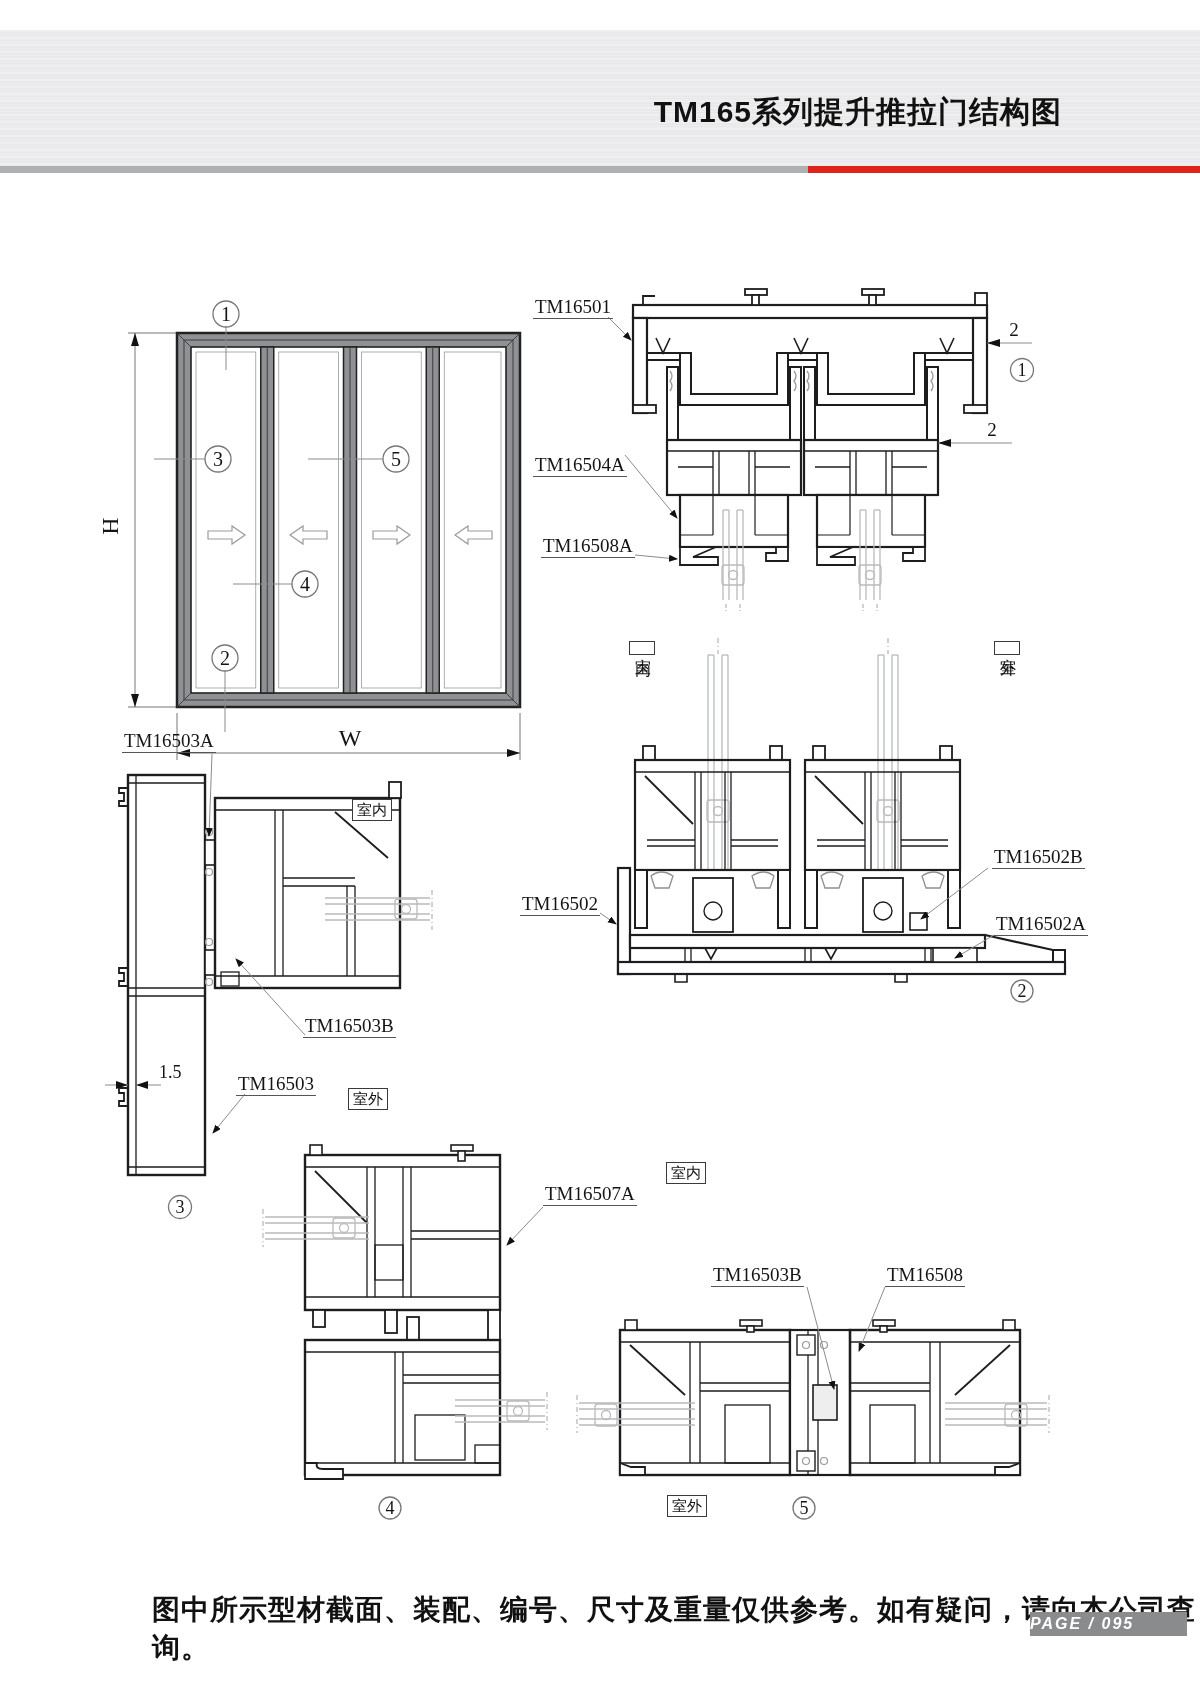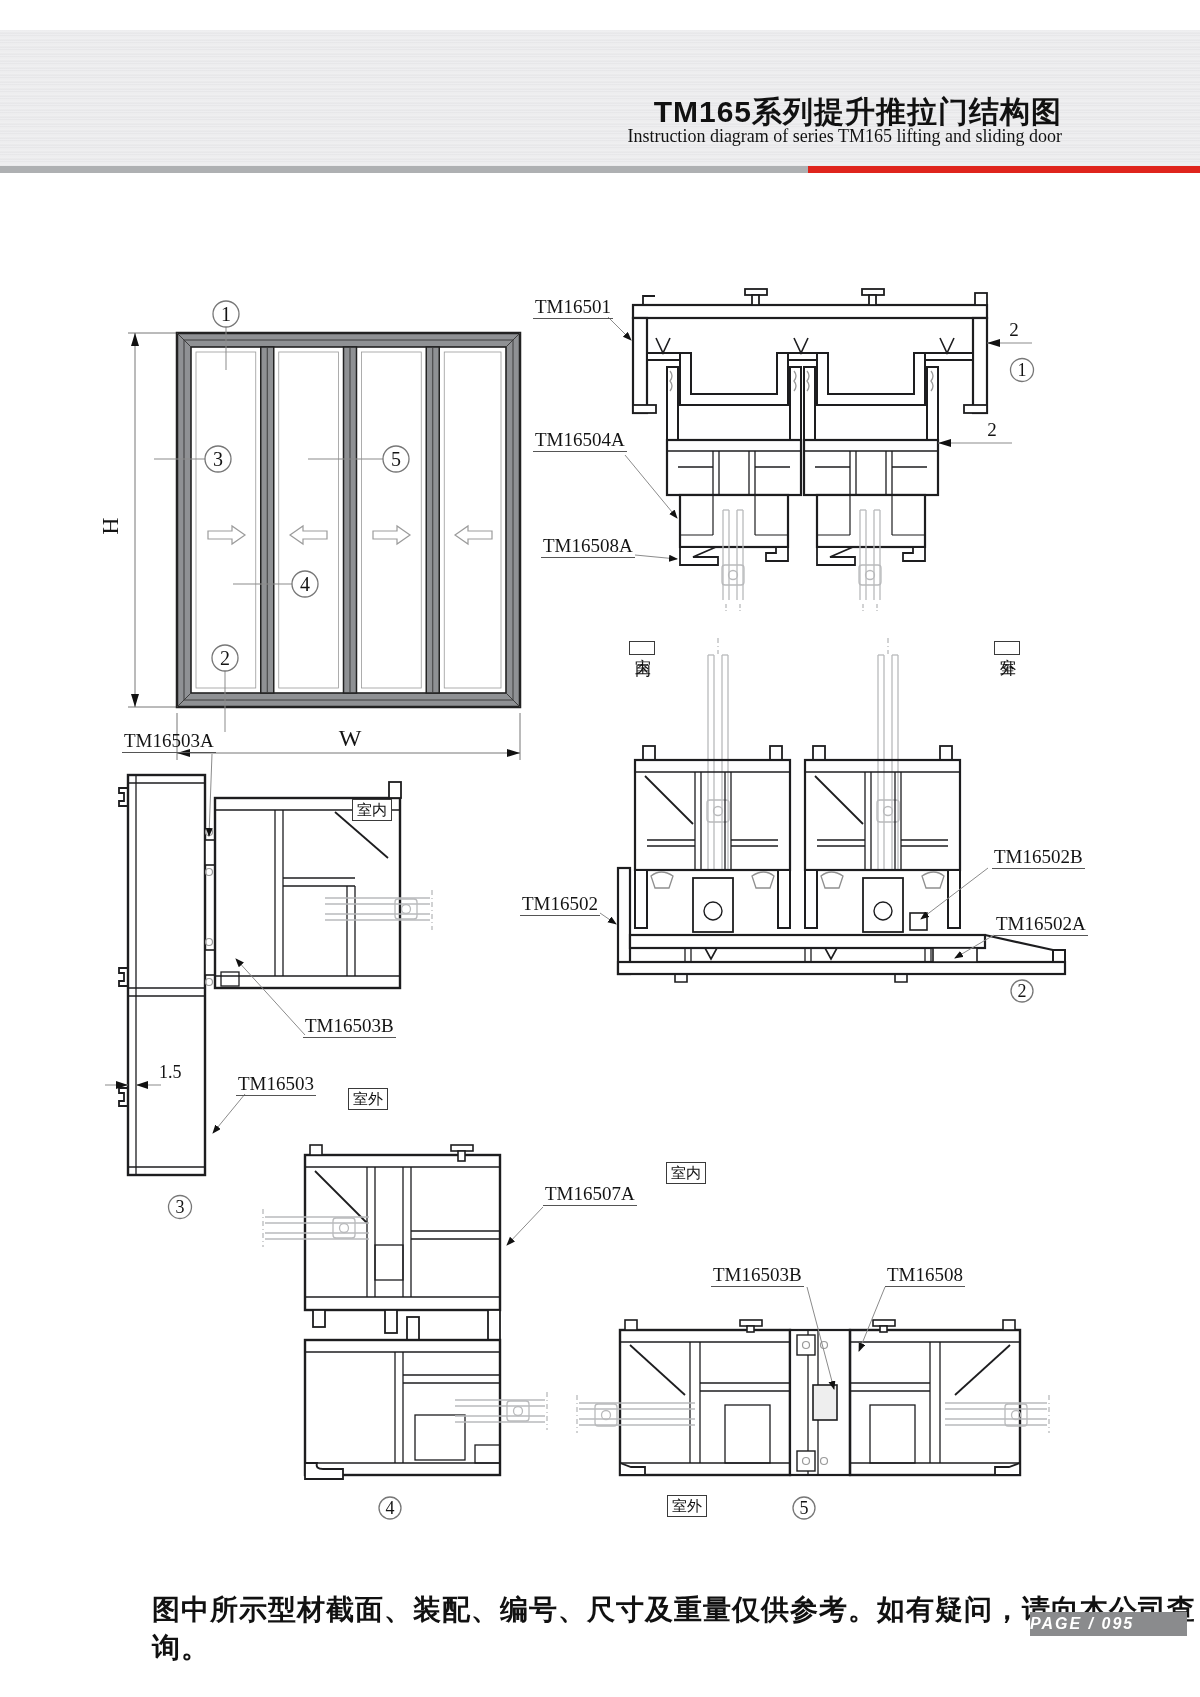--- a/index.html
+++ b/index.html
@@ -34,21 +34,20 @@
     font-size:16px;letter-spacing:2px;text-align:left;line-height:24px;}
   text{font-family:"Liberation Serif",serif;fill:#141414;}
 </style>
 </head>
 <body>
 
 <div id="page">
 
   <div class="stripes"></div>
   <div class="title-cn">TM165系列提升推拉门结构图</div>
-  <div class="subtitle-en">Instruction diagram of series TM165  lifting and sliding door</div>
   <div class="divider-gray"></div>
   <div class="divider-red"></div>
 
   <div class="drawing" style="left:60px;top:270px;width:470px;height:500px">
     <svg width="470" height="500" viewBox="0 0 470 500">
       <g stroke="#777" stroke-width="1" fill="none">
         <line x1="68" y1="63" x2="117" y2="63"></line>
         <line x1="68" y1="437" x2="117" y2="437"></line>
         <line x1="75" y1="63" x2="75" y2="437"></line>
         <line x1="117" y1="443" x2="117" y2="490"></line>
@@ -213,21 +212,21 @@
         <line x1="115" y1="300" x2="157" y2="304" marker-end="url(#ah1)"></line>
       </g>
 
       <g>
         <circle cx="502" cy="115" r="11.5" fill="#fff" stroke="#777" stroke-width="1.3"></circle>
         <text x="502" y="121" font-size="18" text-anchor="middle">1</text>
       </g>
     </svg>
   </div>
   <div class="part-label" style="left:533px;top:296px">TM16501</div>
-  <div class="part-label" style="left:533px;top:429px">TM16504A</div>
+  <div class="part-label" style="left:533px;top:454px">TM16504A</div>
   <div class="part-label" style="left:541px;top:535px">TM16508A</div>
   <div class="room-v" style="left:629px;top:641px">室内</div>
   <div class="room-v" style="left:994px;top:641px">室外</div>
 
   <div class="drawing" style="left:505px;top:630px;width:585px;height:380px">
     <svg width="585" height="380" viewBox="0 0 585 380">
       <defs>
         <marker id="ah2" markerWidth="9" markerHeight="8" refX="8" refY="3.5" orient="auto">
           <path d="M0,0 L9,3.5 L0,7 z" fill="#111"></path>
         </marker>

